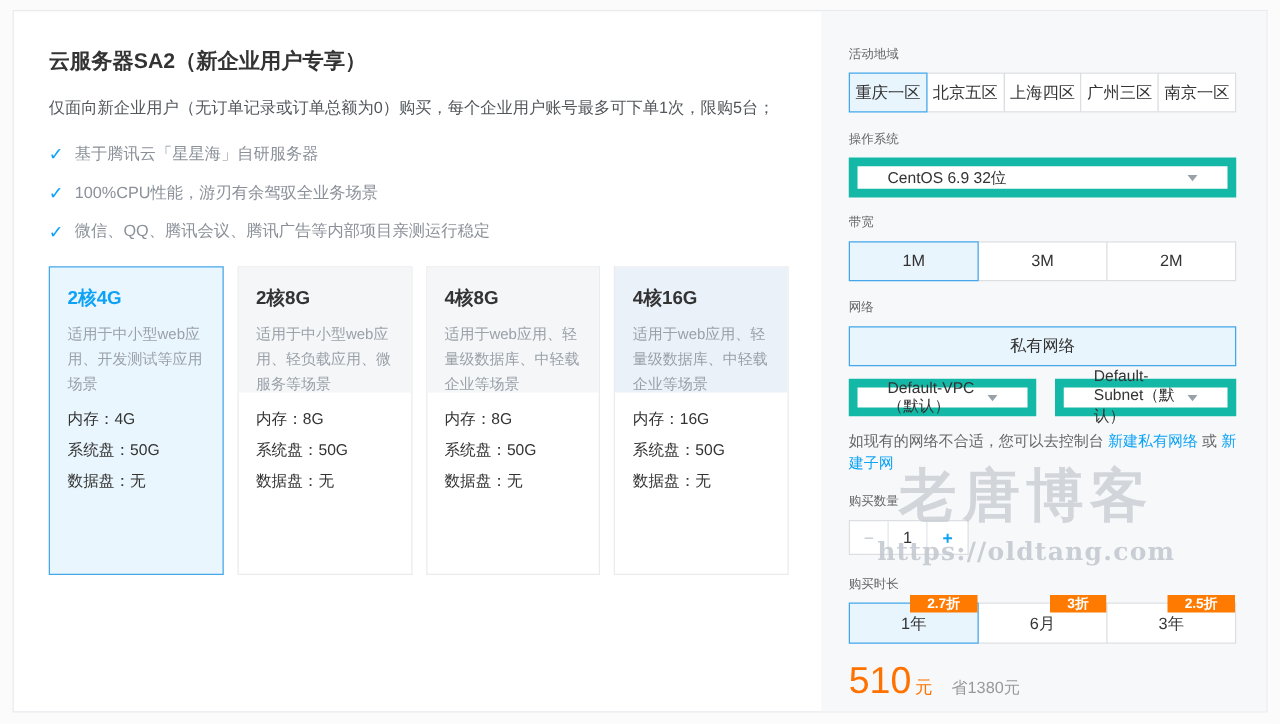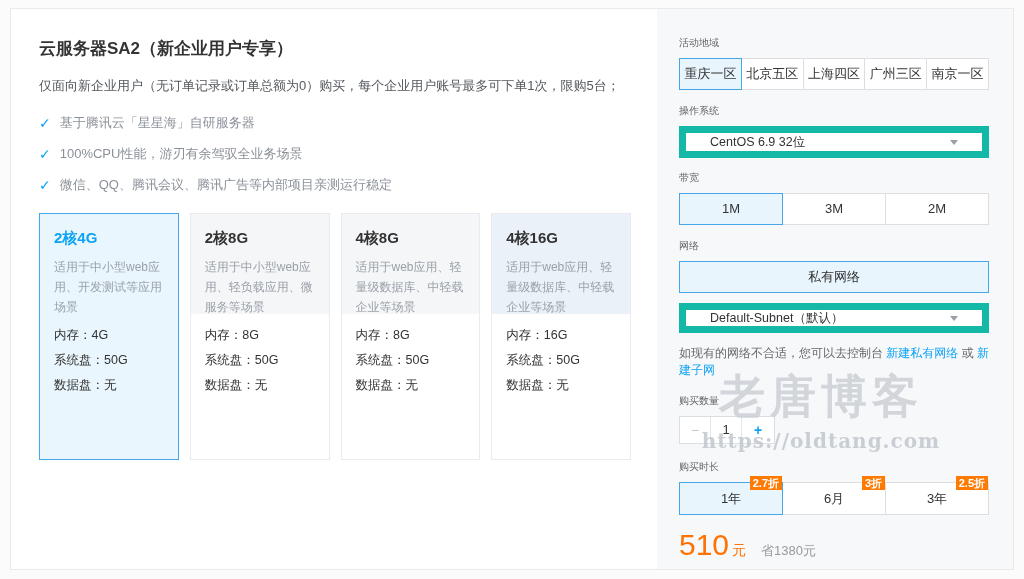--- a/index.html
+++ b/index.html
@@ -62,21 +62,21 @@
   .hint a { color:#0da2f5; text-decoration:none; cursor:pointer; }
   .stepper { display:inline-flex; background:#fff; border:1px solid #dcdee2; height:28px; margin-bottom:16px; }
   .step-cell { width:30px; text-align:center; line-height:26px; font-size:14px; cursor:pointer; }
   .step-minus { color:#c3c8ce; }
   .step-value { width:32px; border-left:1px solid #e4e6ea; border-right:1px solid #e4e6ea; font-size:13px; color:#333; cursor:default; }
   .step-plus { width:32px; color:#0da2f5; font-weight:bold; }
   .dur-row { margin-bottom:0; }
   .dur-row .seg { height:33px; line-height:31px; }
   .badge {
     position:absolute; top:-7px; right:0; background:#ff7a01; color:#fff;
-    font-size:11px; line-height:14px; padding:0 3px; font-weight:bold; z-index:3;
+    font-size:11px; line-height:14px; padding:0 14px; font-weight:bold; z-index:3;
   }
   .price-row { display:flex; align-items:baseline; margin:13px 0 16px; }
   .price-amount { font-size:30px; color:#ff7200; }
   .price-unit { font-size:14px; color:#ff7200; margin-left:3px; }
   .price-save { font-size:13px; color:#999; margin-left:15px; }
   
   .watermark {
     position:absolute; left:696px; top:366px; width:250px; text-align:center;
     pointer-events:none; z-index:10;
   }
@@ -174,20 +174,24 @@
     <div class="seg-row">
       <div class="seg selected">1M</div>
       <div class="seg">3M</div>
       <div class="seg">2M</div>
     </div>
 
     <div class="sec-label">网络</div>
     <div class="net-btn">私有网络</div>
 
     <div class="vpc-row">
+      <div class="dropdown vpc">
+        <span>Default-VPC（默认）</span>
+        <span class="caret"></span>
+      </div>
       <div class="dropdown subnet">
         <span>Default-Subnet（默认）</span>
         <span class="caret"></span>
       </div>
     </div>
 
     <div class="hint"><span>如现有的网络不合适，您可以去控制台 </span><a>新建私有网络</a><span> 或 </span><a>新建子网</a></div>
 
     <div class="sec-label">购买数量</div>
     <div class="stepper">

